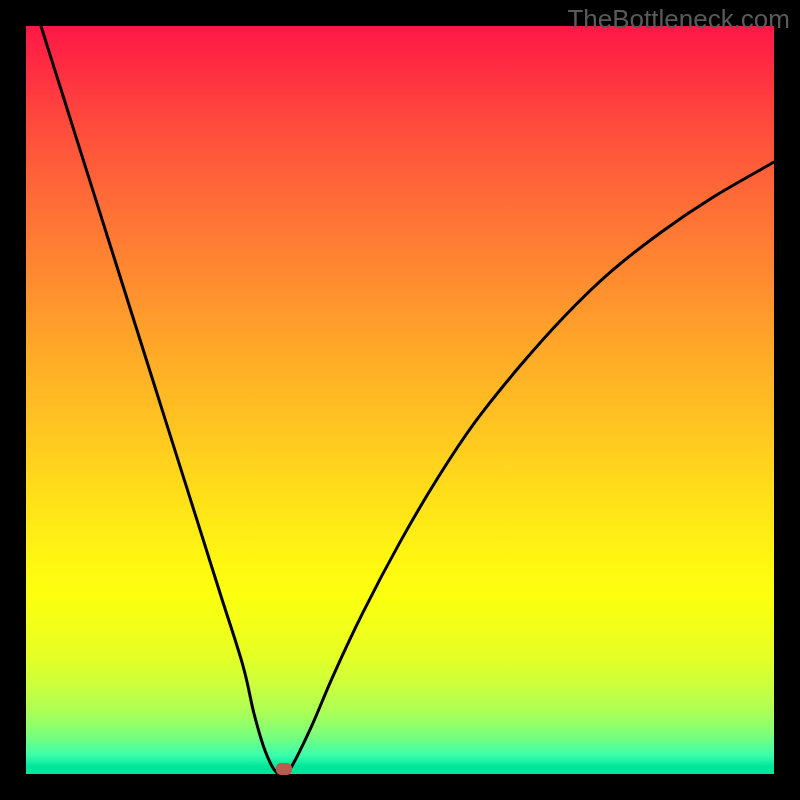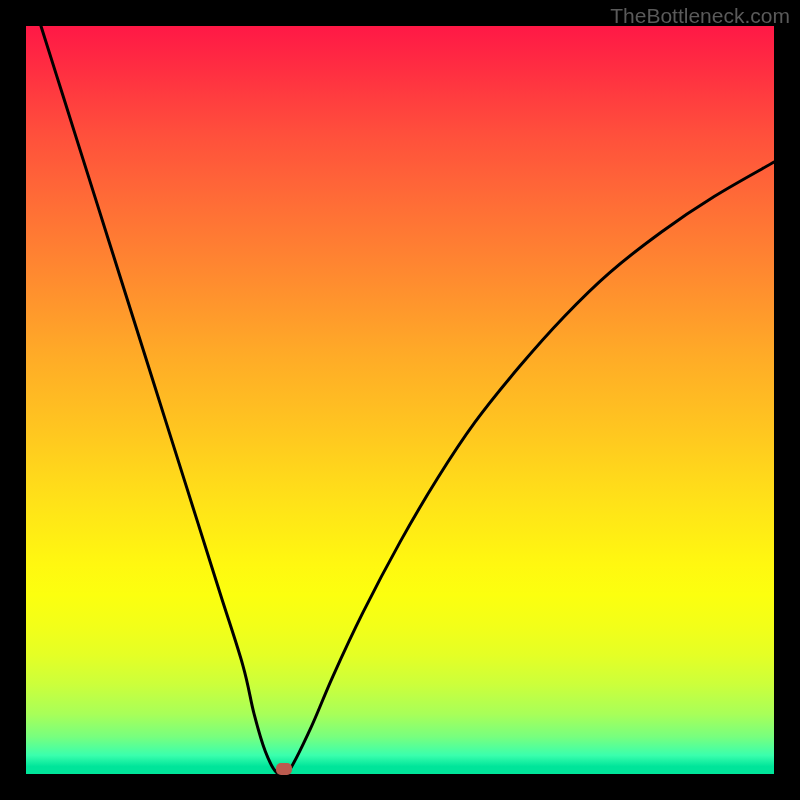--- a/index.html
+++ b/index.html
@@ -9,21 +9,21 @@
     background: #000;
     position: relative;
     overflow: hidden;
     font-family: Arial, Helvetica, sans-serif;
   }
   .attribution {
     position: absolute;
     top: 4px;
     right: 10px;
     color: #5a5a5a;
-    font-size: 21px;
+    font-size: 26px;
     font-weight: 400;
     z-index: 10;
   }
   .plot-area {
     position: absolute;
     left: 26px;
     top: 26px;
     width: 748px;
     height: 748px;
     background: linear-gradient(

